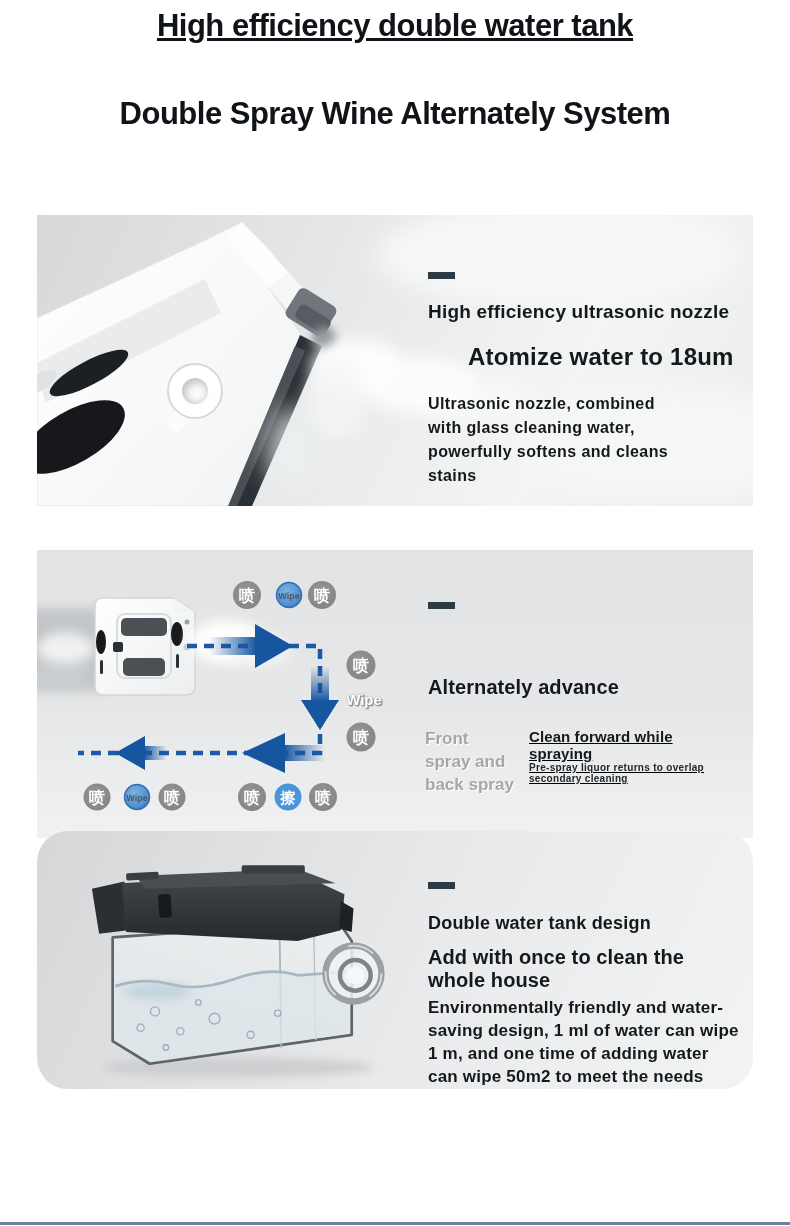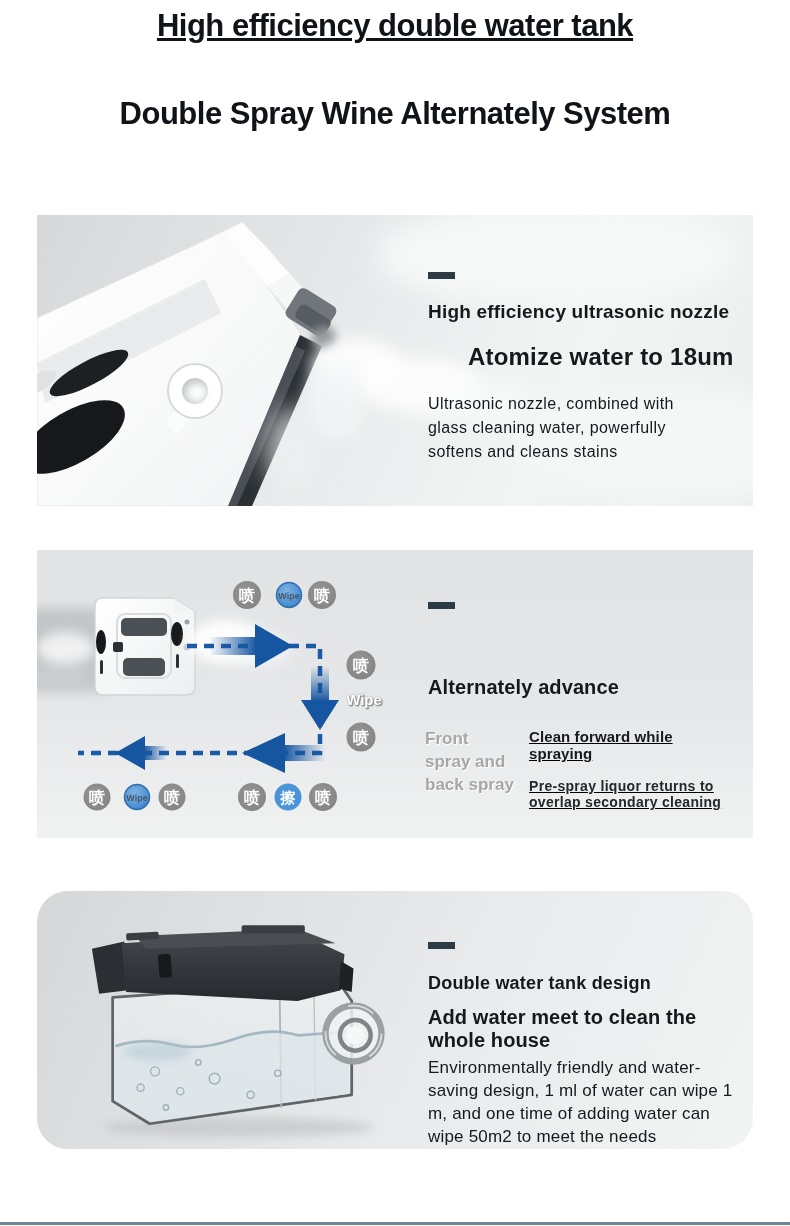--- a/index.html
+++ b/index.html
@@ -9,46 +9,46 @@
   
   .title { position:absolute; left:0; width:790px; text-align:center; font-weight:bold;
            color:#101418; letter-spacing:-0.5px; }
   .title-1 { top:8px;  font-size:31px;text-decoration:underline; }
   .title-2 { top:96px; font-size:31px; }
 
   
   .block { position:absolute; left:37px; width:716px; overflow:hidden; }
   .block-1 { top:215px; height:291px; background:linear-gradient(115deg,#d6d8d9 0%,#e7e8e9 40%,#f3f4f4 72%,#ebecec 100%); }
   .block-2 { top:550px; height:288px; background:linear-gradient(180deg,#e2e3e4 0%,#e6e7e8 55%,#f0f1f1 100%); }
-  .block-3 { top:891px; height:258px; background:linear-gradient(115deg,#d6d7d9 0%,#e9eaeb 55%,#f2f3f3 100%);border-radius:31px; }
+  .block-3 { top:831px; height:258px; background:linear-gradient(115deg,#d6d7d9 0%,#e9eaeb 55%,#f2f3f3 100%);border-radius:31px; }
 
   .scene { position:absolute; left:0; top:0; width:716px; height:100%; }
 
   
   .txt { position:absolute; color:#15181c; }
   .dash { position:absolute; left:391px; width:27px; height:7px; background:#2c3b44; }
   .h-sm  { font-weight:bold; font-size:19px; letter-spacing:0.2px; }
   .h-lg  { font-weight:bold; font-size:24px; letter-spacing:0.2px; }
   .h-md  { font-weight:bold; font-size:20px; line-height:1.16; letter-spacing:0.1px; }
-  .p-bd  { font-weight:normal; font-size:16px; line-height:24px; letter-spacing:0.4px; }
+  .p-bd  { font-weight:bold; font-size:16px; line-height:24px; letter-spacing:0.4px; }
 
   .b1-dash { top:57px; }
   .b1-heading { left:391px; top:86px; width:320px; }
   .b1-sub { left:391px; top:128px; width:320px;margin-left:40px; }
   .b1-body { left:391px; top:177px; width:265px; }
 
   .b2-dash { top:52px; }
   .b2-heading { left:391px; top:70px; width:300px; }
   .b2-sub { left:391px; top:126px; width:300px; }
   .b2-row { position:absolute; left:388px; top:178px; width:315px; display:flex; }
   .b2-front { width:92px; font-weight:bold; font-size:17px; line-height:1.35;
               color:#a7a7a7; text-shadow:1px 1px 0 #ffffff; }
   .b2-rightcol { flex:1; padding-left:12px;text-decoration:underline; }
   .b2-clean { font-weight:bold; font-size:15px; color:#15181c; letter-spacing:0.1px; }
-  .b2-note  { margin-top:16px; font-weight:bold; font-size:14px; color:#24272b; letter-spacing:0.3px; }
+  .b2-note  { font-weight:bold; font-size:10px; color:#24272b; letter-spacing:0.3px; }
 
   .b3-dash { top:51px; }
   .b3-heading { left:391px; top:82px; width:310px; font-size:18px; }
   .b3-sub { left:391px; top:115px; width:300px; }
   .b3-body { left:391px; top:165px; width:315px; font-size:17px; line-height:23px; letter-spacing:0.2px; }
 
   
   .bottom-rule { position:absolute; left:0; top:1222px; width:790px; height:3px; background:#6d8496; }
 
   svg text { font-family:"Liberation Sans", sans-serif; }
@@ -299,18 +299,18 @@
         <circle cx="312" cy="158" r="33" fill="#eef1f2" opacity="0.85"></circle>
         <circle cx="312" cy="158" r="31" fill="none" stroke="#9aa0a4" stroke-width="7"></circle>
         <circle cx="312" cy="158" r="31" fill="none" stroke="#d8dcde" stroke-width="2" stroke-dasharray="30 40"></circle>
         <circle cx="314" cy="160" r="17" fill="none" stroke="#7e8487" stroke-width="5"></circle>
         <circle cx="314" cy="160" r="10" fill="#f6f8f8"></circle>
       </g>
     </svg>
 
     <div class="dash b3-dash"></div>
     <div class="txt h-sm b3-heading">Double water tank design</div>
-    <div class="txt h-md b3-sub">Add water meet to clean the whole house</div>
+    <div class="txt h-md b3-sub">Add with once to clean the whole house</div>
     <div class="txt p-bd b3-body">Environmentally friendly and water-saving design, 1 ml of water can wipe 1 m, and one time of adding water can wipe 50m2 to meet the needs</div>
   </div>
 
   <div class="bottom-rule"></div>
 </div>
 
 </body></html>

